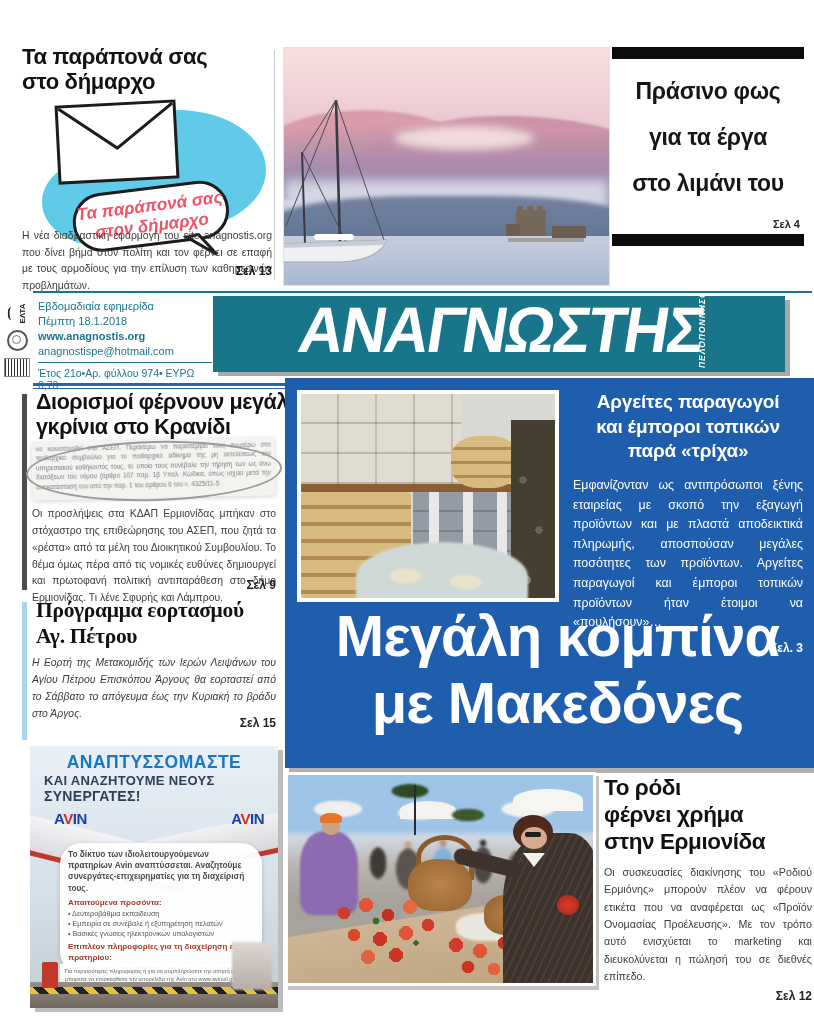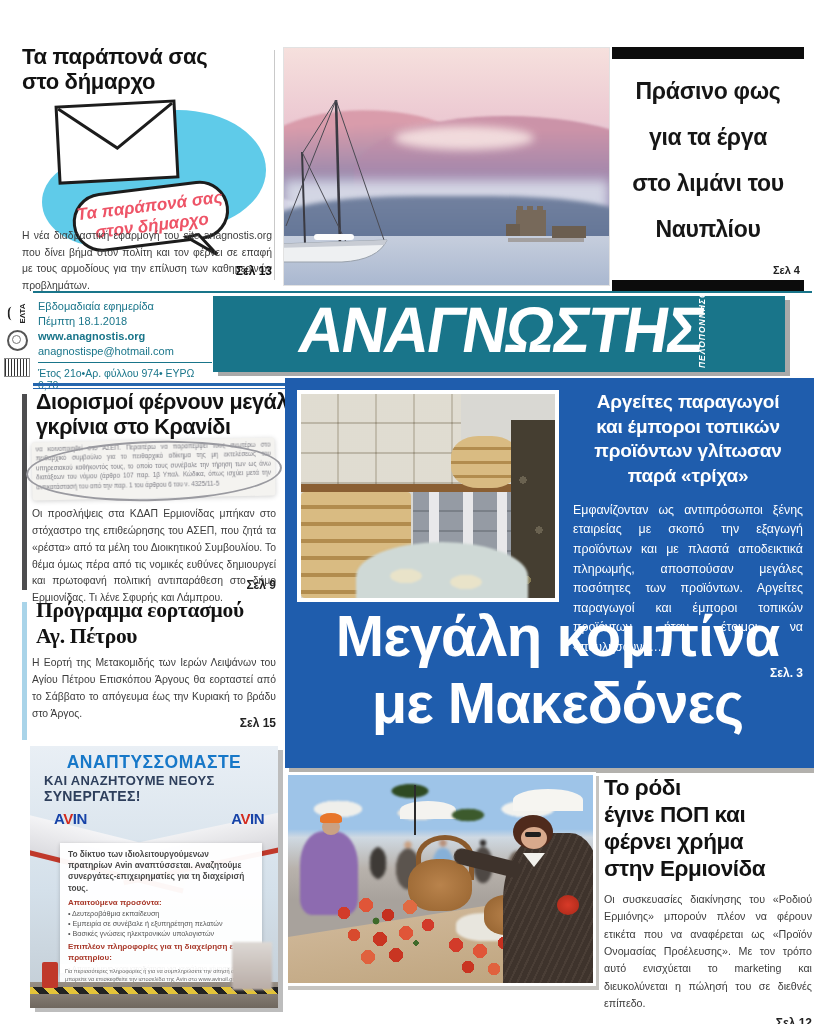--- a/index.html
+++ b/index.html
@@ -45,32 +45,32 @@
   
   .kr-bar{left:22px;top:394px;width:5px;height:196px;background:#4d4d4f;}
   .kr-title{left:36px;top:390px;width:246px;font-size:21.5px;line-height:1.14;font-weight:bold;color:#121212;letter-spacing:-.4px;white-space:nowrap;}
   .kr-clip{left:32px;top:440px;width:243px;height:58px;background:#f4f3f0;transform:rotate(-1.2deg);overflow:hidden;border-radius:3px;box-shadow:0 1px 5px rgba(0,0,0,.18);}
   .kr-clip p{margin:2px 4px;font-size:6.3px;line-height:1.5;color:#7c7c84;filter:blur(.3px);text-align:justify;}
   .kr-ellipse{left:26px;top:441px;width:252px;height:56px;border:2px solid #9a9aa0;border-radius:50%;transform:rotate(-1.5deg);}
   .kr-body{left:32px;top:506px;width:244px;font-size:10.4px;line-height:1.62;color:#3c3c3c;text-align:justify;}
   .kr-ref{left:32px;top:578px;width:244px;text-align:right;font-weight:bold;font-size:12px;}
   .ag-bar{left:22px;top:602px;width:5px;height:138px;background:#a9d4e9;}
   .ag-title{left:36px;top:598px;width:246px;font-size:21.5px;line-height:1.2;font-weight:bold;color:#121212;letter-spacing:-.3px;font-family:Liberation Serif, serif;}
-  .ag-body{left:32px;top:655px;width:244px;font-size:10.4px;line-height:1.62;color:#3c3c3c;text-align:justify;}
+  .ag-body{left:32px;top:655px;width:244px;font-size:10.4px;line-height:1.62;color:#3c3c3c;text-align:justify;font-style:italic;}
   .ag-ref{left:32px;top:716px;width:244px;text-align:right;font-weight:bold;font-size:12px;}
   
   .ad{left:30px;top:746px;width:248px;height:262px;background:linear-gradient(#e9eff5 0%,#d4e0ea 55%,#c2ccd4 100%);overflow:hidden;box-shadow:5px 4px 0 #bdbdbd;}
   .ad-h1{position:absolute;left:0;top:6px;width:100%;text-align:center;font-size:17.5px;font-weight:bold;color:#1778c8;letter-spacing:.5px;}
   .ad-h2{position:absolute;left:14px;top:27px;font-size:13px;font-weight:bold;color:#2e3f5c;letter-spacing:.3px;}
   .ad-h3{position:absolute;left:14px;top:42px;font-size:14px;font-weight:bold;color:#2e3f5c;letter-spacing:.3px;}
   .ad-canopy-l{position:absolute;left:-30px;top:86px;width:190px;height:34px;background:linear-gradient(#f4f4f6,#dcdce0);border-bottom:5px solid #c0392b;transform:rotate(14deg);}
   .ad-canopy-r{position:absolute;right:-40px;top:80px;width:200px;height:34px;background:linear-gradient(#f1f1f3,#d8d8dc);border-bottom:5px solid #c0392b;transform:rotate(-12deg);}
   .ad-avin{position:absolute;font-size:15px;font-weight:bold;color:#1743a8;letter-spacing:-.5px;}
   .ad-avin .v{color:#d42b1e;}
-  .ad-box{position:absolute;left:30px;top:97px;width:186px;height:118px;background:rgba(255,255,255,.96);padding:6px 8px;box-shadow:0 1px 4px rgba(0,0,0,.2);}
+  .ad-box{position:absolute;left:30px;top:97px;width:186px;height:118px;background:rgba(255,255,255,.96);padding:6px 8px;box-shadow:0 1px 4px rgba(0,0,0,.2);border-radius:21px;}
   .ad-intro{font-size:8.3px;font-weight:bold;color:#4a4a4a;line-height:1.35;margin:0 0 4px;}
   .ad-redh{font-size:8px;font-weight:bold;color:#a8392a;margin:3px 0 1px;line-height:1.3;}
   .ad-li{font-size:7.2px;color:#555;line-height:1.4;}
   .ad-fine{position:absolute;left:30px;top:218px;width:186px;background:rgba(255,255,255,.92);font-size:5.6px;color:#666;line-height:1.45;padding:3px 5px;}
   .ad-ground{position:absolute;left:0;bottom:0;width:100%;height:26px;background:linear-gradient(#988f85,#6f675e);}
   .ad-curb{position:absolute;left:0;bottom:14px;width:100%;height:7px;background:repeating-linear-gradient(45deg,#e3c339 0 7px,#222 7px 14px);}
   .ad-pump{position:absolute;left:12px;bottom:20px;width:16px;height:26px;background:#c0392b;border-radius:2px;filter:blur(.5px);}
   .ad-shop{position:absolute;right:6px;bottom:18px;width:40px;height:48px;background:linear-gradient(#ddd8d4,#b8aca6);filter:blur(1px);}
   
   .blue-box{left:285px;top:378px;width:529px;height:390px;background:#1f5dad;box-shadow:4px 5px 0 #b3b1ad;padding-left:16px;}
@@ -179,21 +179,20 @@
       <rect x="30" y="186" width="40" height="6" rx="3" fill="#fdfdfd"></rect>
     </g>
   </svg>
 </div>
 
 <div class="abs nr-wrap">
   <div class="nr-bar"></div>
   <div class="nr-line">Πράσινο φως</div>
   <div class="nr-line">για τα έργα</div>
   <div class="nr-line">στο λιμάνι του</div>
-  <div class="nr-line">Ναυπλίου</div>
   <div class="nr-ref">Σελ 4</div>
   <div class="nr-bar"></div>
 </div>
 
 <div class="abs mh-topline"></div>
 <div class="abs elta-col">
   <div class="elta-logo"><span class="elta-wing"></span><span>ΕΛΤΑ</span></div>
   <div class="elta-stamp"></div>
   <div class="elta-barcode"></div>
 </div>
@@ -264,21 +263,20 @@
       <div class="p2-wheels2"></div>
       <div class="p2-crates"></div>
       <div class="p2-dark"></div>
       <div class="p2-plastic"></div>
     </div>
   </div>
   <div class="ms-col">
     <div class="ms-h">
       <div>Αργείτες παραγωγοί</div>
       <div>και έμποροι τοπικών</div>
-      <div>προϊόντων γλίτωσαν</div>
       <div>παρά «τρίχα»</div>
     </div>
     <div class="ms-body">Εμφανίζονταν ως αντιπρόσωποι ξένης εταιρείας με σκοπό την εξαγωγή προϊόντων και με πλαστά αποδεικτικά πληρωμής, αποσπούσαν μεγάλες ποσότητες των προϊόντων. Αργείτες παραγωγοί και έμποροι τοπικών προϊόντων ήταν έτοιμοι να «πουλήσουν»…</div>
     <div class="ms-ref">Σελ. 3</div>
   </div>
   <div class="ms-big">
     <div>Μεγάλη κομπίνα</div>
     <div>με Μακεδόνες</div>
   </div>
 </div>
@@ -307,19 +305,18 @@
     <div class="p3-w-face"></div>
     <div class="p3-w-glass"></div>
     <div class="p3-w-collar"></div>
     <div class="p3-w-arm"></div>
     <div class="p3-pom-hand"></div>
   </div>
 </div>
 <div class="abs bt-col">
   <div class="bt-title">
     <div>Το ρόδι</div>
-    <div>έγινε ΠΟΠ και</div>
     <div>φέρνει χρήμα</div>
     <div>στην Ερμιονίδα</div>
   </div>
   <div class="bt-body">Οι συσκευασίες διακίνησης του «Ροδιού Ερμιόνης» μπορούν πλέον να φέρουν ετικέτα που να αναφέρεται ως «Προϊόν Ονομασίας Προέλευσης». Με τον τρόπο αυτό ενισχύεται το marketing και διευκολύνεται η πώλησή του σε διεθνές επίπεδο.</div>
   <div class="bt-ref">Σελ 12</div>
 </div>
 
 </body></html>

